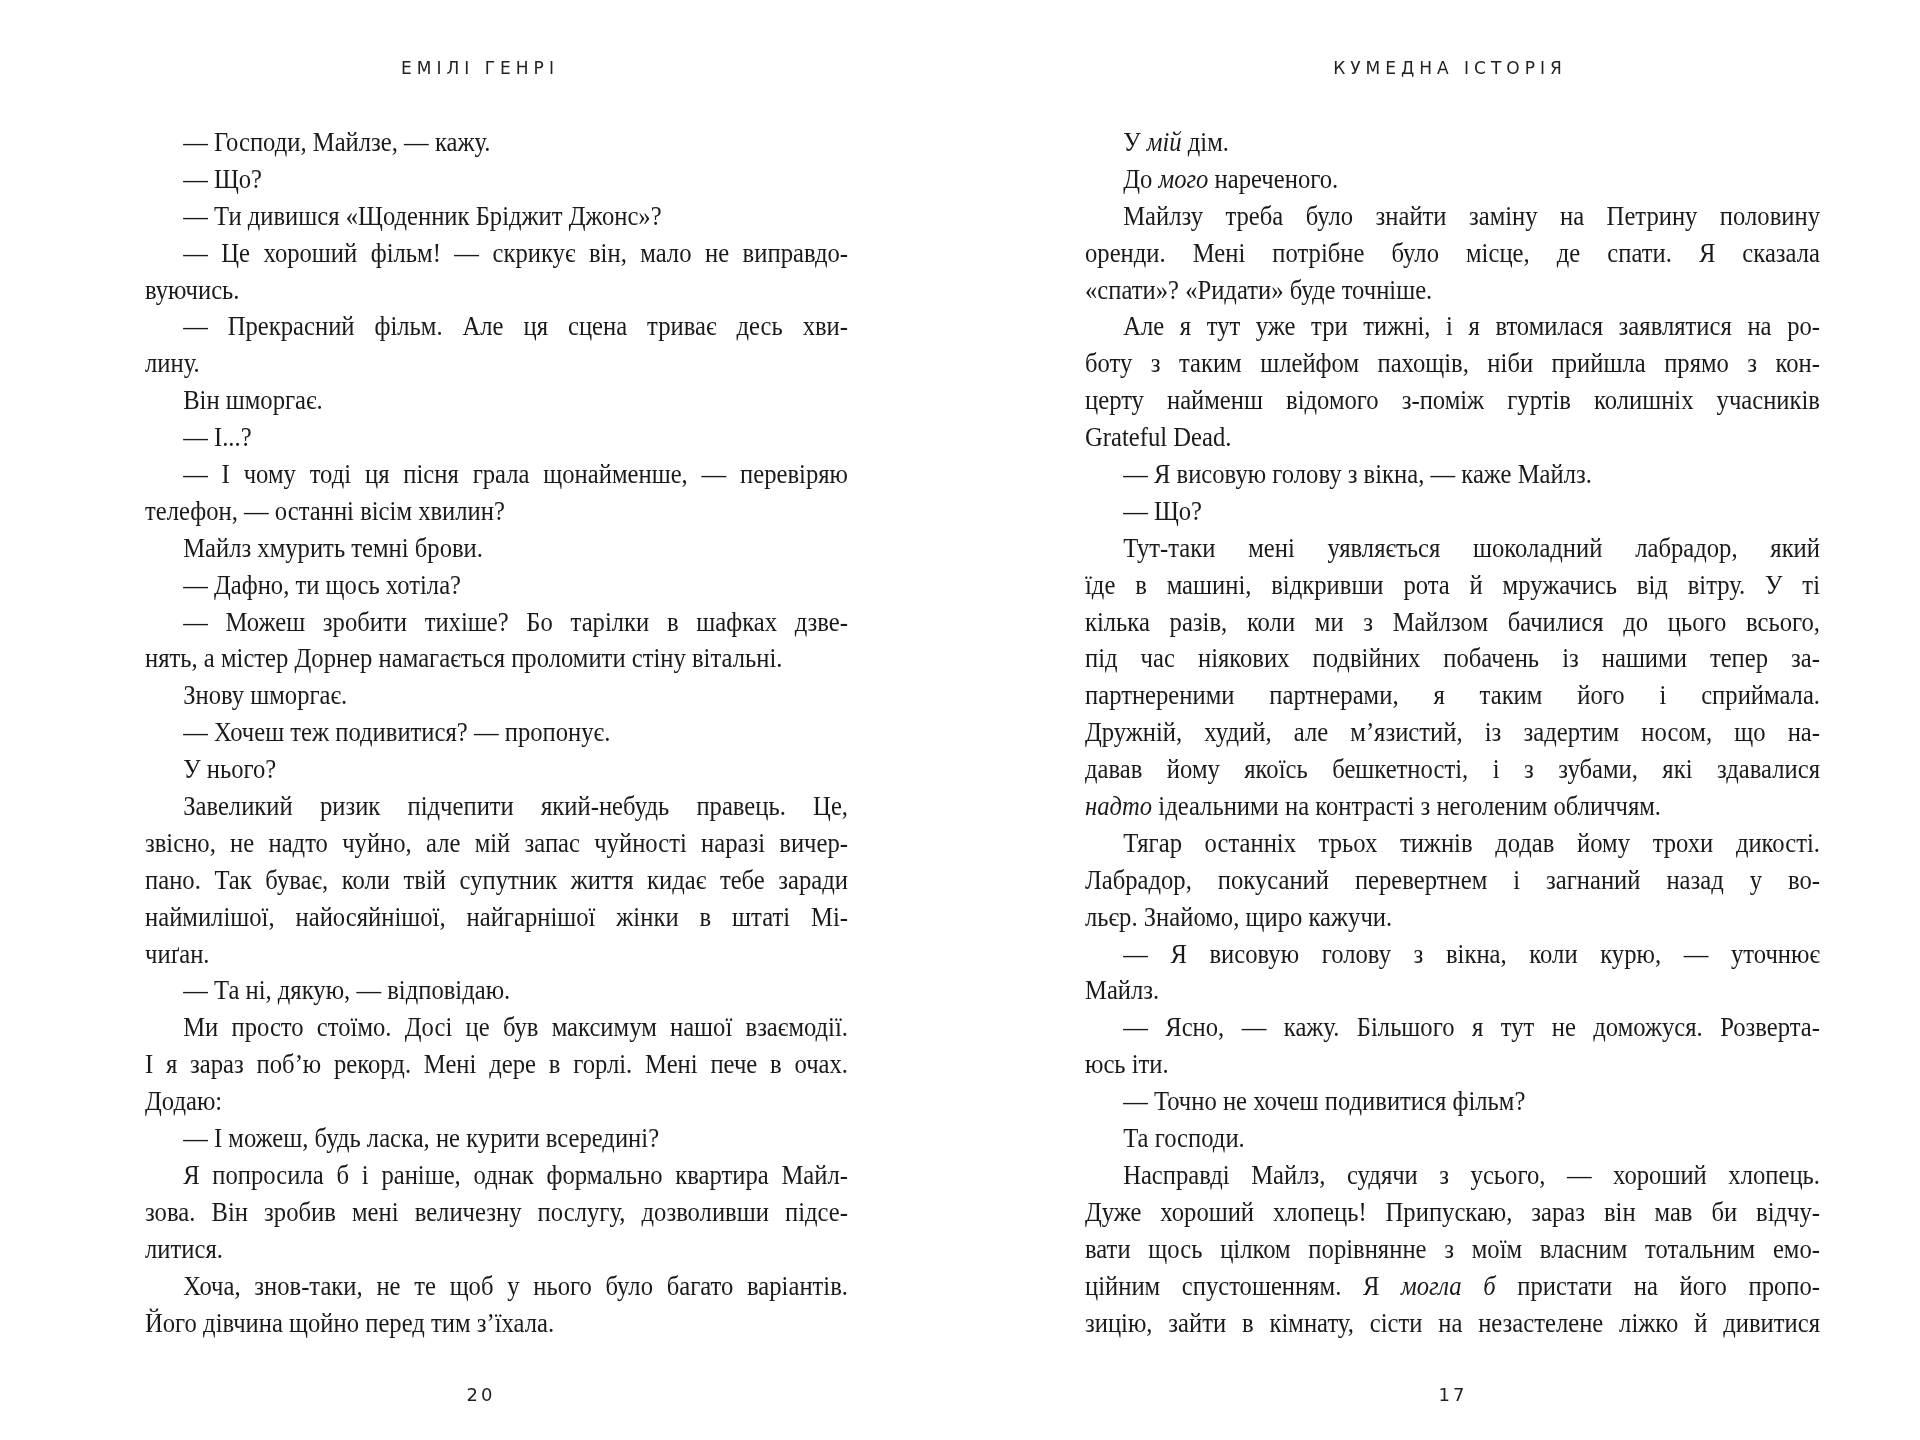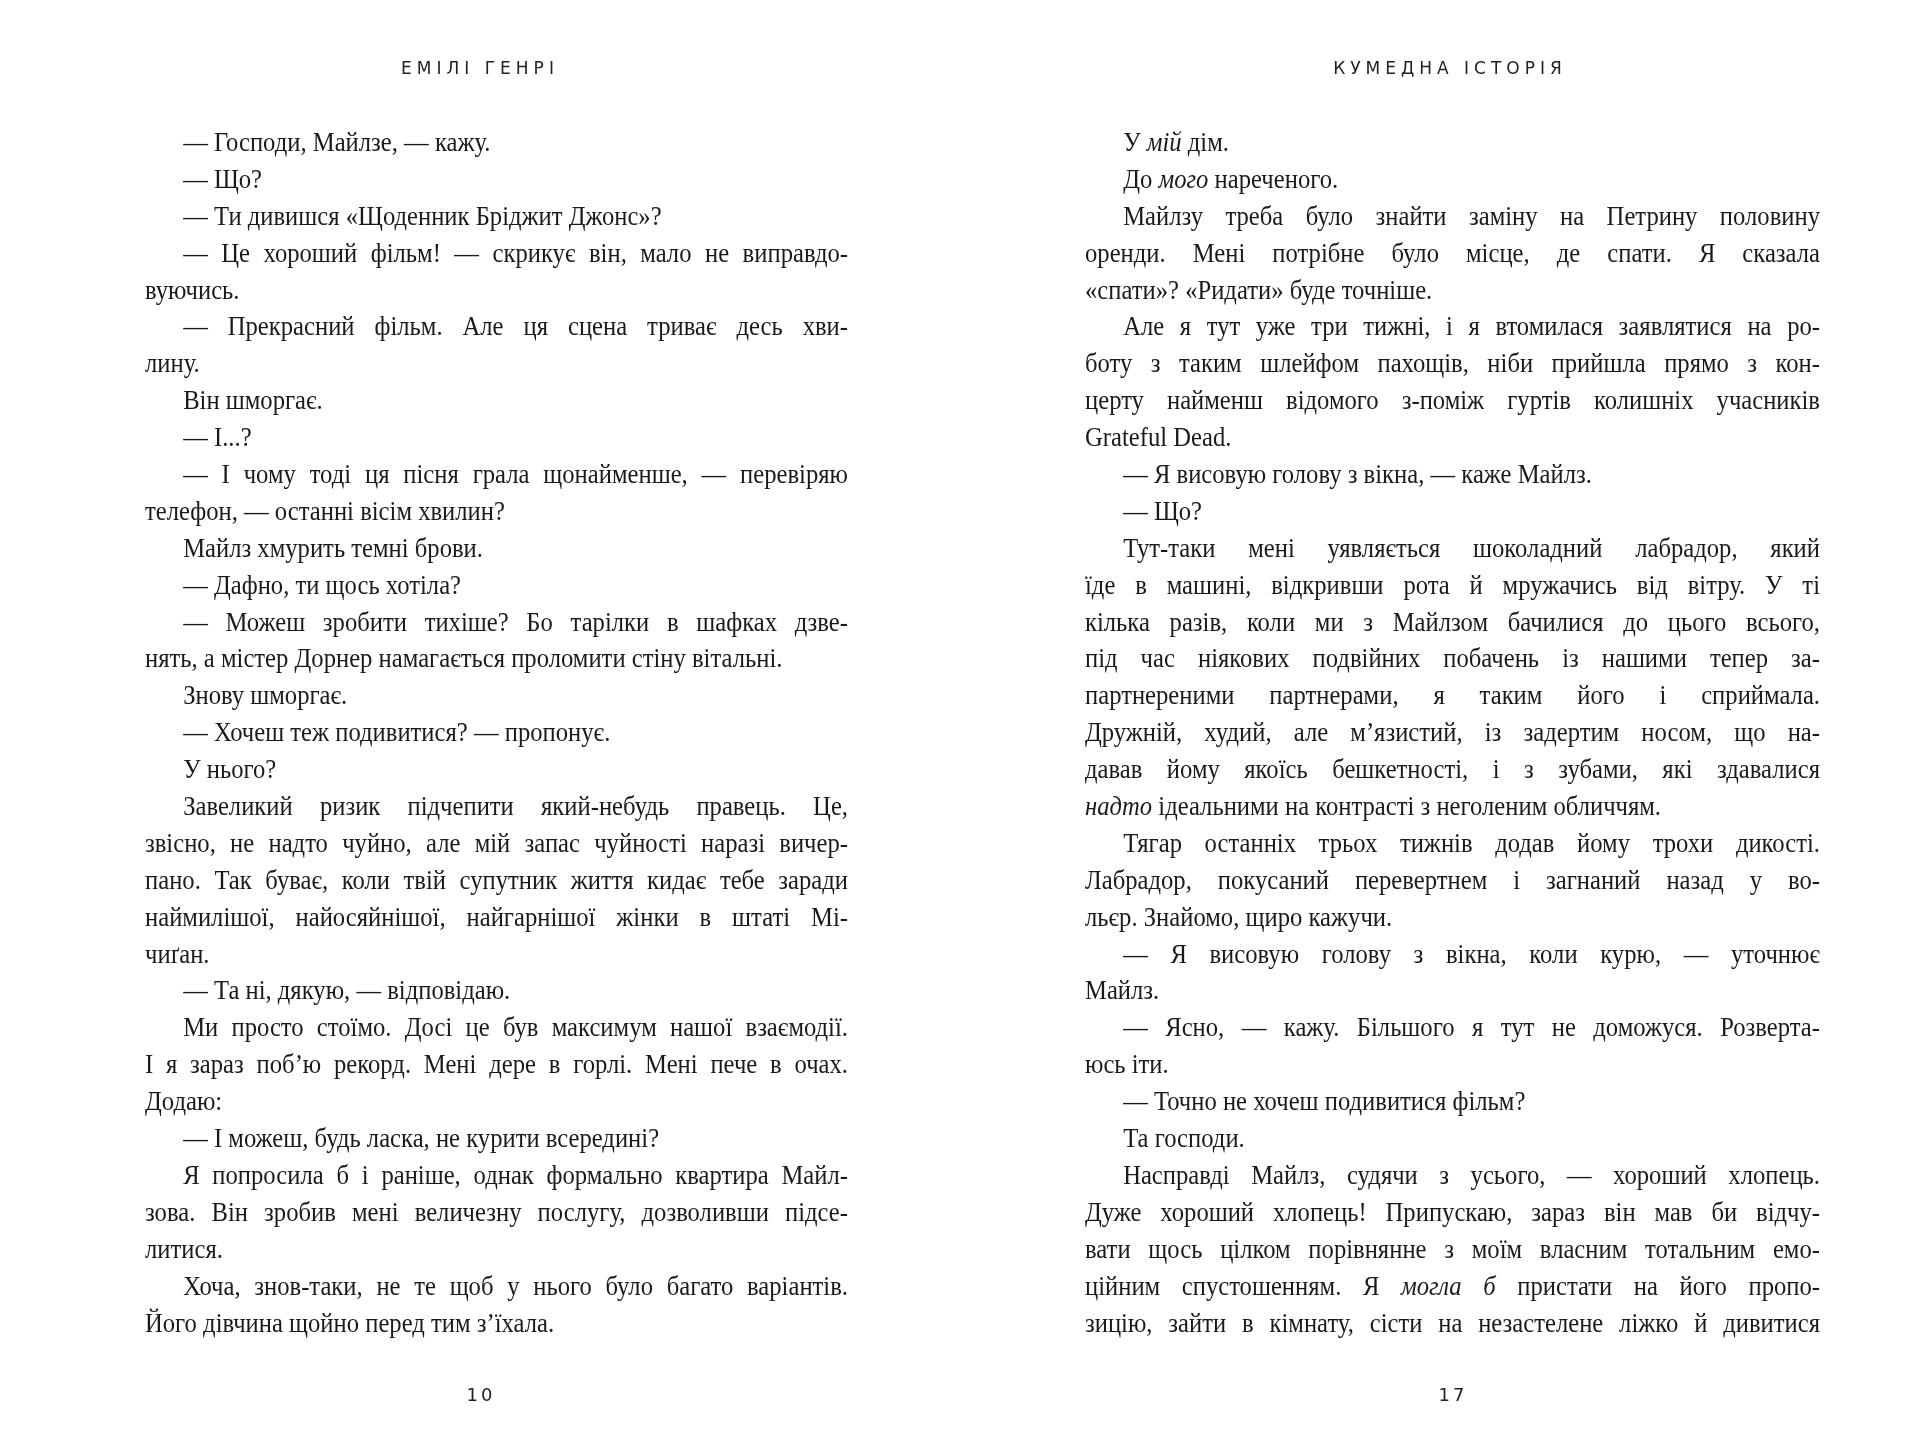--- a/index.html
+++ b/index.html
@@ -70,21 +70,21 @@
         <div class="line indent">Ми просто стоїмо. Досі це був максимум нашої взаємодії.</div>
         <div class="line">І я зараз поб’ю рекорд. Мені дере в горлі. Мені пече в очах.</div>
         <div class="line last">Додаю:</div>
         <div class="line indent last">— І можеш, будь ласка, не курити всередині?</div>
         <div class="line indent">Я попросила б і раніше, однак формально квартира Майл-</div>
         <div class="line">зова. Він зробив мені величезну послугу, дозволивши підсе-</div>
         <div class="line last">литися.</div>
         <div class="line indent">Хоча, знов-таки, не те щоб у нього було багато варіантів.</div>
         <div class="line last">Його дівчина щойно перед тим з’їхала.</div>
       </div>
-    <div class="folio">10</div>
+    <div class="folio">20</div>
   </div>
   <div class="page right">
     <div class="running-head">КУМЕДНА ІСТОРІЯ</div>
     <div class="body" id="right-body">
         <div class="line indent last"><span>У </span><em>мій</em><span> дім.</span></div>
         <div class="line indent last"><span>До </span><em>мого</em><span> нареченого.</span></div>
         <div class="line indent"><span>Майлзу треба було знайти заміну на Петрину половину</span></div>
         <div class="line"><span>оренди. Мені потрібне було місце, де спати. Я сказала</span></div>
         <div class="line last"><span>«спати»? «Ридати» буде точніше.</span></div>
         <div class="line indent"><span>Але я тут уже три тижні, і я втомилася заявлятися на ро-</span></div>

